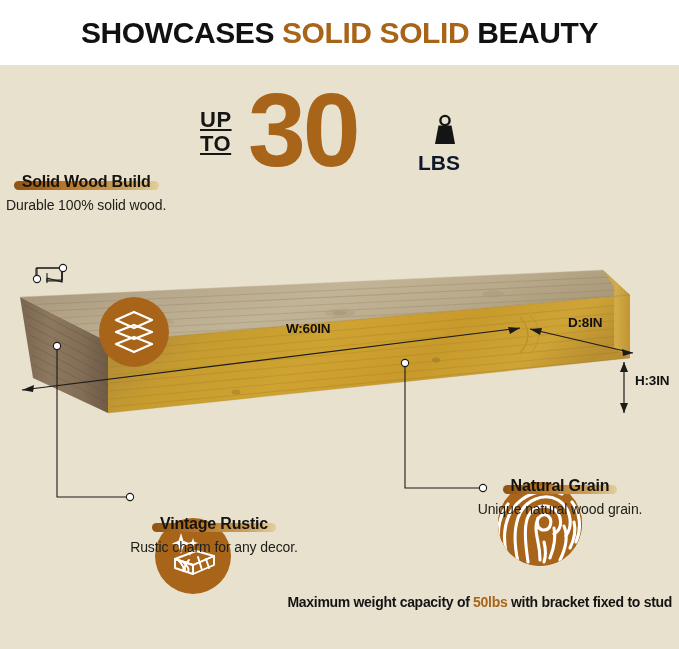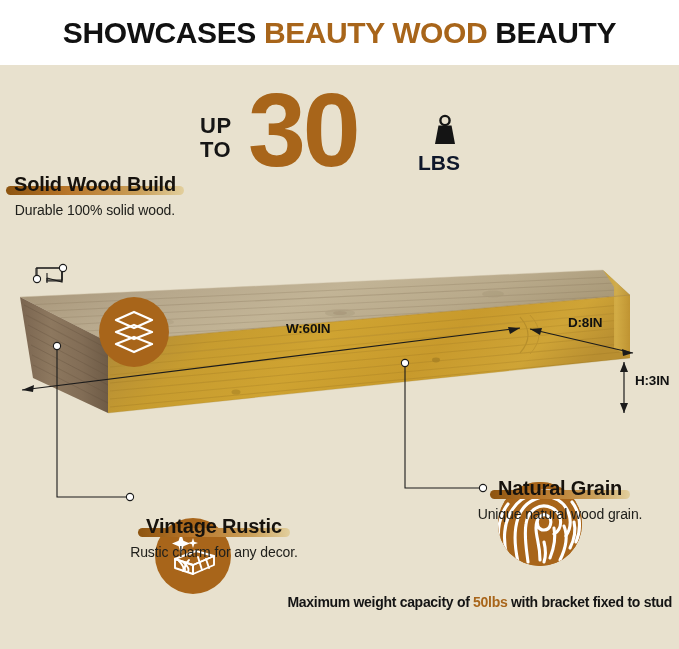--- a/index.html
+++ b/index.html
@@ -29,23 +29,23 @@
   .canvas{
     position:absolute;left:0;top:65px;width:679px;height:584px;
     background:#E8E1CE;
   }
 
   
   .capacity{
     position:absolute;left:196px;top:23px;width:290px;height:100px;
   }
   .cap-upto{
-    position:absolute;left:4px;top:26px;
+    position:absolute;left:4px;top:20px;
     font-size:22px;font-weight:700;color:#151515;
-    line-height:24px;letter-spacing:0.5px;
+    line-height:24px;letter-spacing:0.5px;text-decoration:underline;
   }
   .cap-number{
     position:absolute;left:52px;top:-10px;
     font-size:104px;font-weight:800;color:#A8651A;
     letter-spacing:-3px;line-height:104px;
   }
   .weight-icon{
     position:absolute;left:232px;top:26px;width:34px;height:34px;
   }
   .cap-lbs{
@@ -55,21 +55,21 @@
 
   
   .feature{position:absolute;text-align:center;}
   .feat-title-wrap{position:relative;display:inline-block;padding:0 8px;}
   .feat-underline{
     position:absolute;left:0;right:0;bottom:1px;height:9px;
     background:linear-gradient(90deg,#8d5410 0%,#b8762a 35%,#caa05a 75%,#e2cf9d 100%);
     border-radius:5px;
   }
   .feat-title{
-    position:relative;font-size:20px;font-weight:800;color:#16120d;
+    position:relative;font-size:16px;font-weight:800;color:#16120d;
     letter-spacing:-0.2px;white-space:nowrap;margin-top:46px;
   }
   .feat-sub{
     margin-top:6px;font-size:14px;font-weight:400;color:#20201c;
     white-space:nowrap;letter-spacing:-0.1px;
   }
 
   .feature.solid{left:6px;top:108px;}
   .feature.vintage{left:125px;top:450px;width:178px;}
   .feature.grain{left:462px;top:412px;width:196px;}
@@ -100,21 +100,21 @@
   .footer-caption .accent{color:#A8651A;font-weight:800;}
 
   svg{display:block;overflow:visible;}
 </style>
 </head>
 <body>
 
 <div id="stage">
 
   <div class="header">
-    <div class="header-title"><span>SHOWCASES </span><span class="accent">BEAUTY WOOD</span><span> BEAUTY</span></div>
+    <div class="header-title"><span>SHOWCASES </span><span class="accent">SOLID SOLID</span><span> BEAUTY</span></div>
   </div>
 
   <div class="canvas">
 
     <svg width="679" height="584" style="position:absolute;left:0;top:0;">
       <defs>
         <linearGradient id="topFace" x1="0" y1="0" x2="1" y2="0.3">
           <stop offset="0%" stop-color="#9d8b6f"></stop>
           <stop offset="14%" stop-color="#ab9a7e"></stop>
           <stop offset="32%" stop-color="#b8a98d"></stop>

